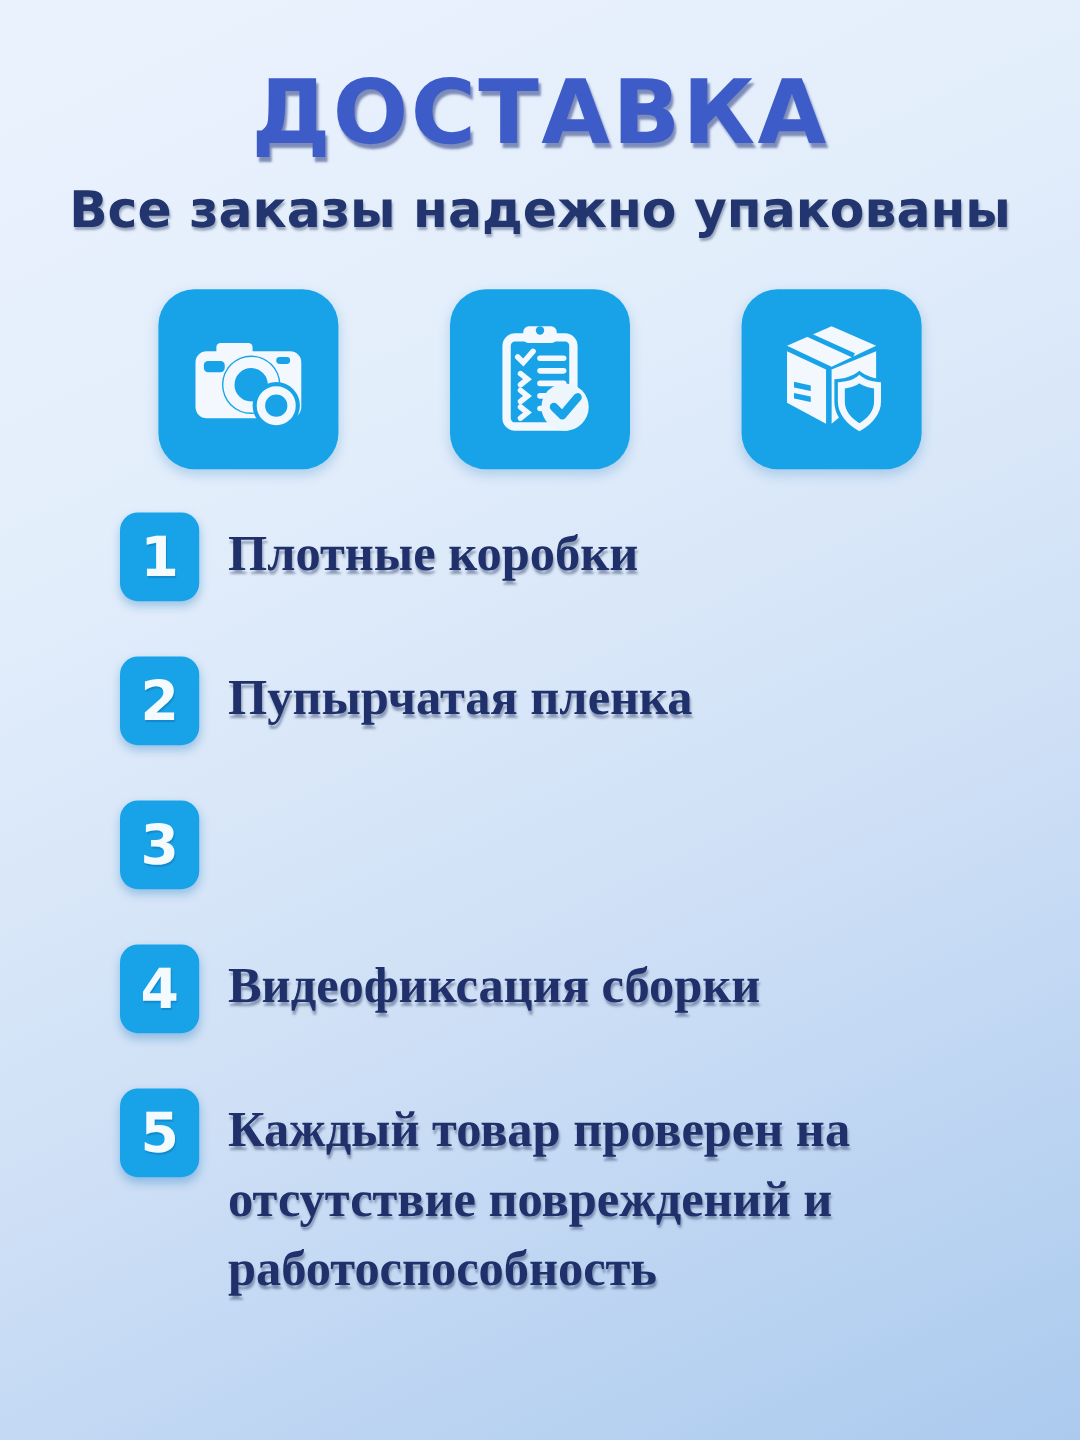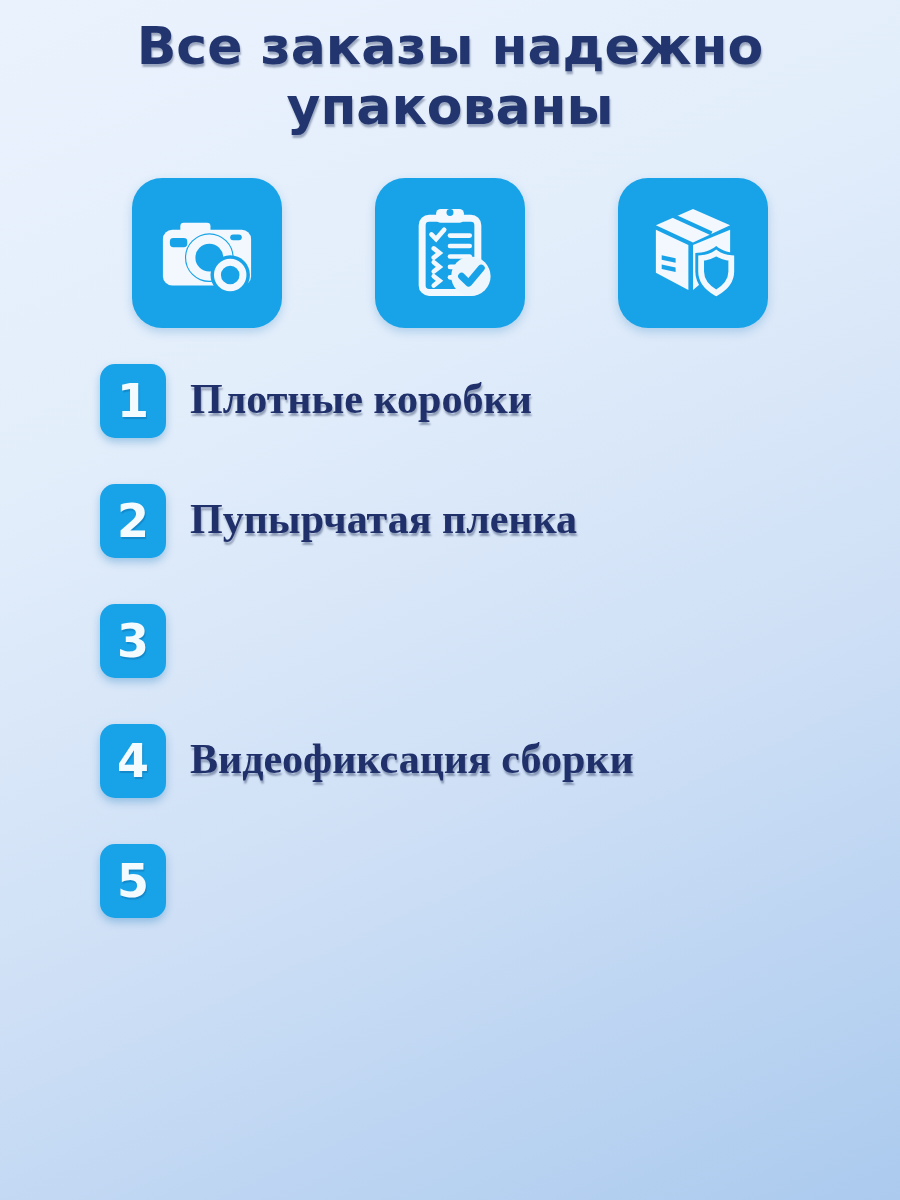--- a/index.html
+++ b/index.html
@@ -17,21 +17,21 @@
     text-align:center;
     font-size:74px;
     line-height:1.05;
     letter-spacing:2px;
     color:#3e5cc8;
     text-shadow:2px 4px 2px rgba(40,58,128,0.55);
   }
   .subtitle{
     margin:16px 10px 0 10px;
     text-align:center;
-    font-size:52px;
+    font-size:42px;
     color:#22356e;
     text-shadow:1px 3px 2px rgba(12,28,74,0.35);
   }
   .tiles{
     margin-top:42px;
     display:flex;
     justify-content:center;
     gap:93px;
   }
   .tile{
@@ -71,20 +71,21 @@
     color:#20306a;
     text-shadow:1px 3px 2px rgba(12,28,74,0.38);
     font-family:Liberation Serif, serif;
   }
 </style>
 </head>
 <body>
 
 <div class="poster">
 
+  <h1 class="title">ДОСТАВКА</h1>
   <div class="subtitle">Все заказы надежно упакованы</div>
 
   <div class="tiles">
 
     <div class="tile">
       <span>
         <svg viewBox="0 0 100 100">
           <g fill="#f2f8fe">
             <path d="M30 24 h20 a3 3 0 0 1 3 3 v5 H27 v-5 a3 3 0 0 1 3-3 z"></path>
             <rect x="12" y="30" width="76" height="48" rx="8"></rect>
@@ -157,17 +158,18 @@
       <div class="badge">3</div>
     </div>
 
     <div class="item">
       <div class="badge">4</div>
       <div class="label">Видеофиксация сборки</div>
     </div>
 
     <div class="item">
       <div class="badge">5</div>
+      <div class="label">Каждый товар проверен на отсутствие повреждений и работоспособность</div>
     </div>
 
   </div>
 
 </div>
 
 </body></html>

